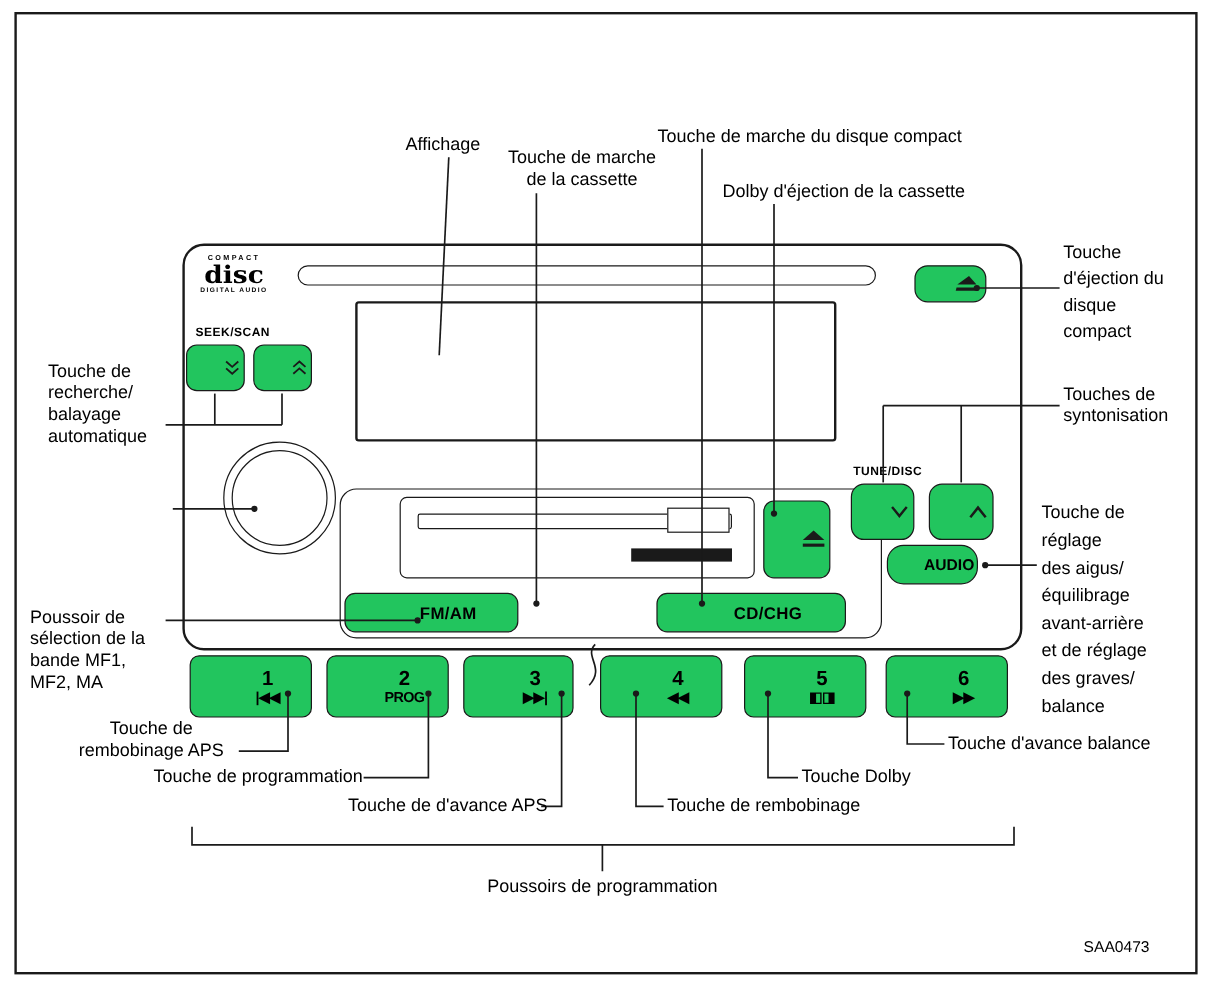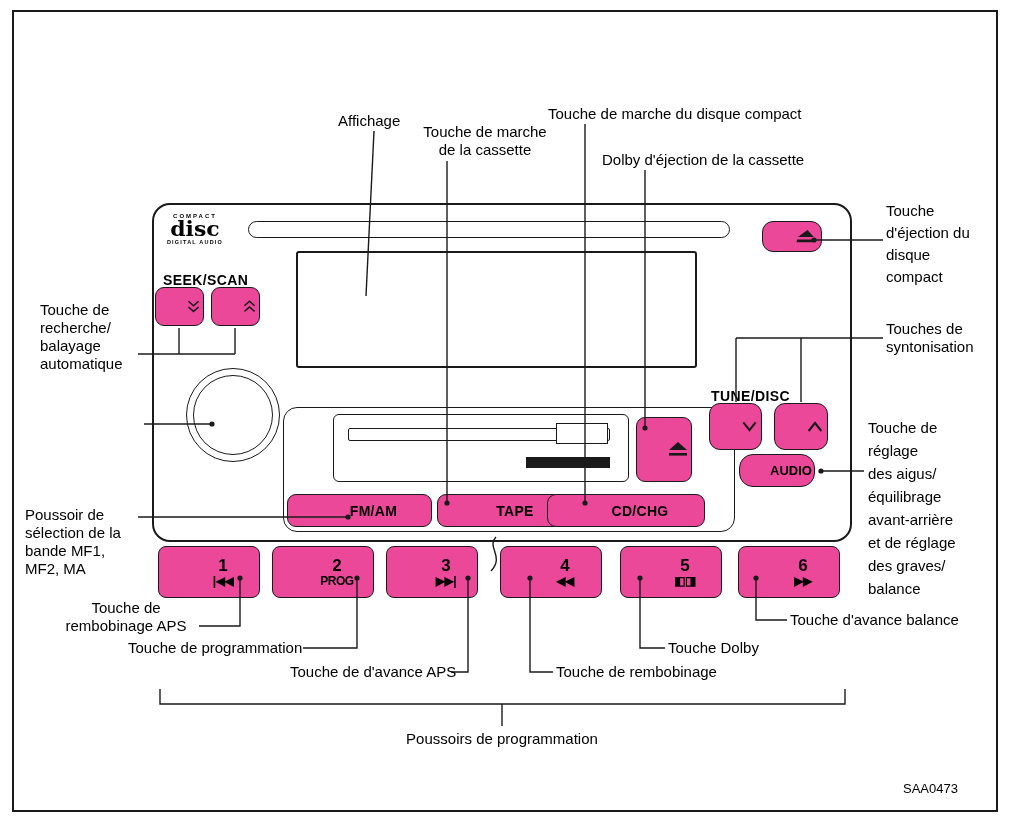--- a/index.html
+++ b/index.html
@@ -1,37 +1,37 @@
 <!DOCTYPE html>
 <html><head>
 <meta charset="utf-8">
 <style>
   * { margin:0; padding:0; box-sizing:border-box; }
   body { background:#ffffff; font-family:"Liberation Sans", sans-serif; color:#000; }
   .page { position:relative; width:1009px; height:823px; background:#fff; overflow:hidden; }
   .frame { position:absolute; left:12px; top:10px; width:986px; height:802px; border:2px solid #1a1a1a; }
 
   .part { position:absolute; border:1.6px solid #1a1a1a; background:#fff; }
-  .btn  { position:absolute; border:1.6px solid #1a1a1a; background:#ec4899;
+  .btn  { position:absolute; border:1.6px solid #1a1a1a; background:#22c55e;
           display:flex; align-items:center; justify-content:center; border-radius:9px;padding-left:28px; }
 
   .body-shell { border-width:2px; border-radius:18px; }
   .display { border-width:2px; border-radius:3px; }
   .cd-slot { border-radius:9px; height:17px; }
 
   .knob { border-radius:50%; }
   .knob-inner { position:absolute; left:6px; top:6px; right:6px; bottom:6px;
                 border:1.5px solid #1a1a1a; border-radius:50%; }
 
   .panel { border-radius:14px; }
   .cassette { border-radius:6px; }
   .cass-door { position:absolute; border:1.2px solid #1a1a1a; background:#fff; }
   .cass-bar { position:absolute; background:#1a1a1a; }
 
-  .mini-label { position:absolute; font-size:14px; font-weight:bold; letter-spacing:0.4px; }
+  .mini-label { position:absolute; font-size:10px; font-weight:bold; letter-spacing:0.4px; }
 
   .src-label { font-size:14px; font-weight:bold; letter-spacing:0.3px; }
   .audio-btn { border-radius:14px; font-size:13px; font-weight:bold; }
 
   .preset { flex-direction:column; border-radius:8px; gap:0; }
   .preset .num { font-size:17px; font-weight:bold; line-height:18px; }
   .preset .sym { font-size:12px; font-weight:bold; line-height:13px; letter-spacing:-0.5px; }
 
   .lbl { position:absolute; font-size:15px; line-height:18px; white-space:pre-line; z-index:6; }
   .lbl.center { text-align:center; }
@@ -121,21 +121,20 @@
   </div>
   <div class="btn" style="left:774px; top:403px; width:54px; height:47px; border-radius:11px;">
     <svg width="30" height="20" viewBox="0 0 30 20">
       <polyline points="7,15 15,5 23,15" fill="none" stroke="#1a1a1a" stroke-width="2.6"></polyline>
     </svg>
   </div>
 
   <div class="btn audio-btn" style="left:739px; top:454px; width:76px; height:33px;">AUDIO</div>
 
   <div class="btn src-label" style="left:287px; top:494px; width:145px; height:33px;text-align:right;">FM/AM</div>
-  <div class="btn src-label" style="left:437px; top:494px; width:128px; height:33px;">TAPE</div>
   <div class="btn src-label" style="left:547px; top:494px; width:158px; height:33px;">CD/CHG</div>
 
   <div class="btn preset" style="left:158px; top:546px; width:102px; height:52px;">
     <span class="num">1</span>
     <span class="sym">|◀◀</span>
   </div>
   <div class="btn preset" style="left:272px; top:546px; width:102px; height:52px;">
     <span class="num">2</span>
     <span class="sym">PROG</span>
   </div>

